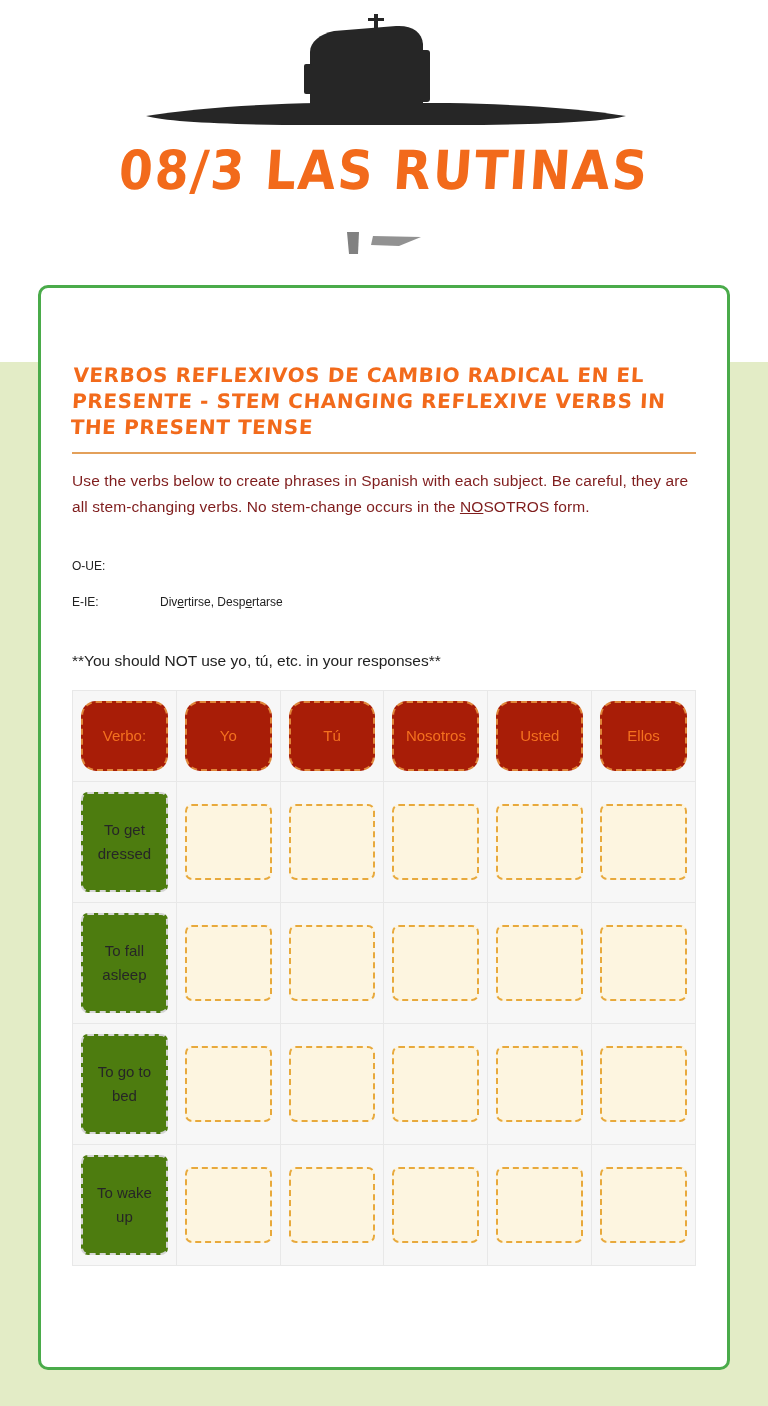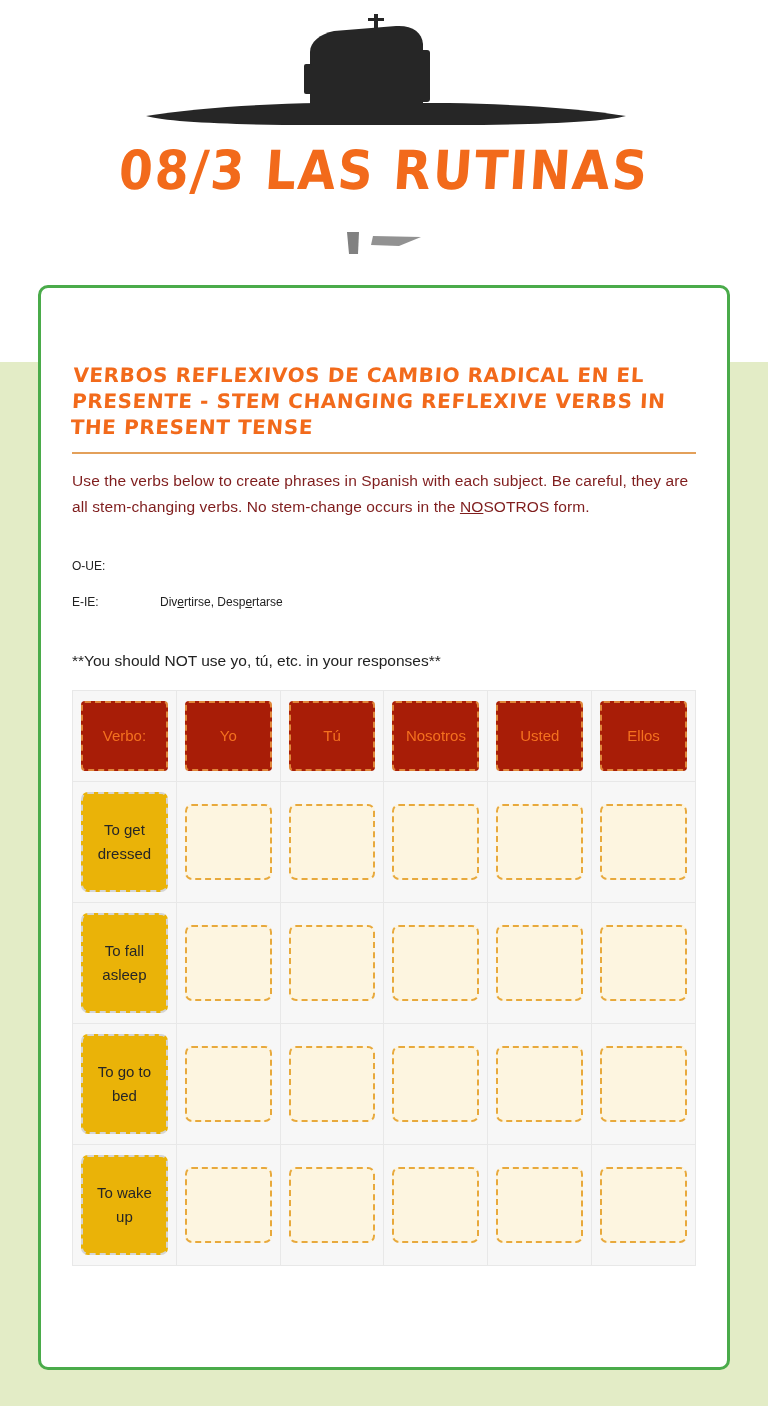--- a/index.html
+++ b/index.html
@@ -154,35 +154,35 @@
     padding: 10px 8px;
     vertical-align: middle;
     text-align: center;
     height: 96px;
   }
   .answer-table tr:first-child td { height: 88px; }
 
   .hdr-box {
     background: #a81d07;
     border: 2px dashed #e0873a;
-    border-radius: 4px;
+    border-radius: 15px;
     color: #f4711f;
     font-size: 15px;
     line-height: 20px;
     min-height: 76px;
     display: flex;
     align-items: center;
     justify-content: center;
     padding: 20px 6px;
     word-break: break-word;
     overflow-wrap: anywhere;
   }
 
   .verb-box {
-    background: #eab308;
+    background: #4d7c0f;
     border: 2px dashed #d5d5d5;
     border-radius: 7px;
     color: #262626;
     font-size: 15px;
     line-height: 24px;
     min-height: 100px;
     display: flex;
     align-items: center;
     justify-content: center;
     padding: 4px 8px;

